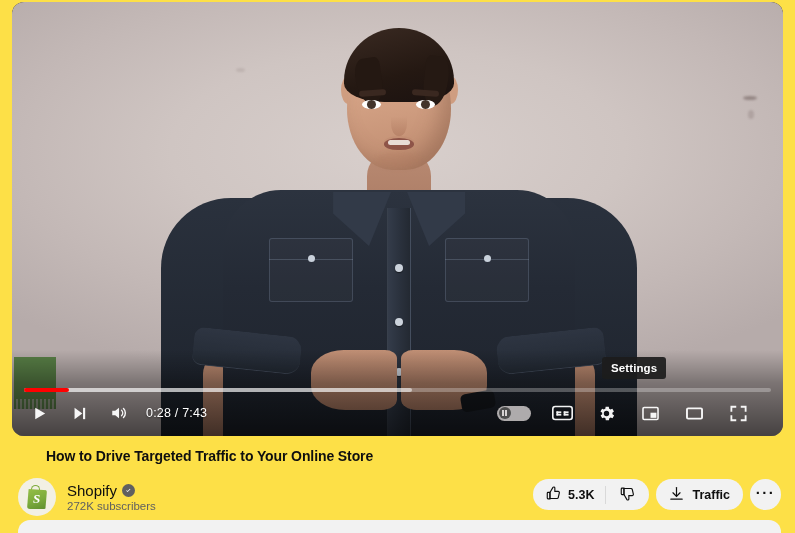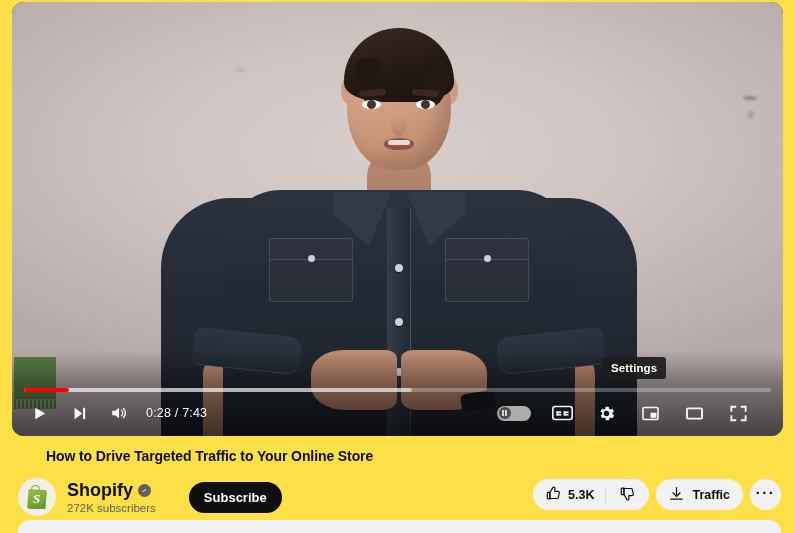--- a/index.html
+++ b/index.html
@@ -478,22 +478,22 @@
     font-weight: 700;
     color: #ffffff;
     font-family: "Liberation Serif", serif;
     font-style: italic;
     line-height: 1;
   }
 
   .owner-text { display: flex; flex-direction: column; gap: 1px; }
   .owner-name-row { display: flex; align-items: center; gap: 5px; }
   .owner-name {
-    font-size: 18px;
-    font-weight: 700;
+    font-size: 15px;
+    font-weight: 400;
     color: #0f0f0f;
   }
   .verified {
     width: 13px; height: 13px;
     border-radius: 50%;
     background: #606060;
     display:flex;align-items:center;justify-content:center;
   }
   .subs {
     font-size: 11.5px;
@@ -735,21 +735,20 @@
           <span class="owner-name">Shopify</span>
           <span class="verified">
             <svg width="9" height="9" viewBox="0 0 24 24">
                 <path d="M9.5 16.2l-3.7-3.7 1.4-1.4 2.3 2.3 6.3-6.3 1.4 1.4z" fill="#fff"></path>
               </svg>
           </span>
         </div>
         <div class="subs">272K subscribers</div>
       </div>
 
-      <button class="subscribe">Subscribe</button>
     </div>
 
     <div class="actions">
 
       <div class="pill lk">
         <div class="like-part">
           <span>
             <svg width="17" height="17" viewBox="0 0 24 24" fill="none" stroke="#0f0f0f" stroke-width="1.6">
               <path d="M7 10.5v9H4.2a1 1 0 0 1-1-1v-7a1 1 0 0 1 1-1H7z"></path>
               <path d="M7 10.5l4.2-7.1c.9-1.2 2.7-.5 2.7 1V9h4.6a1.8 1.8 0 0 1 1.75 2.25l-1.5 6.4a1.9 1.9 0 0 1-1.85 1.35H7z"></path>

